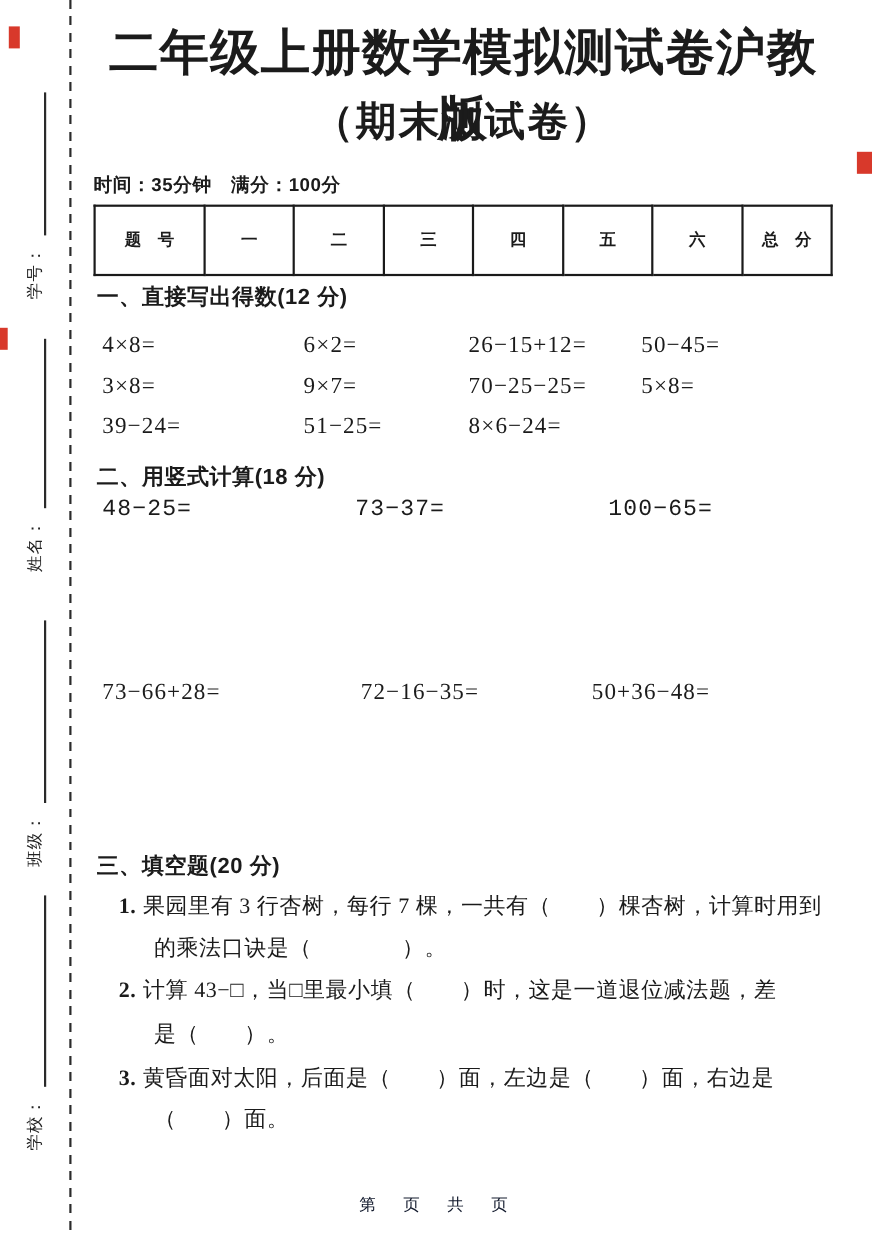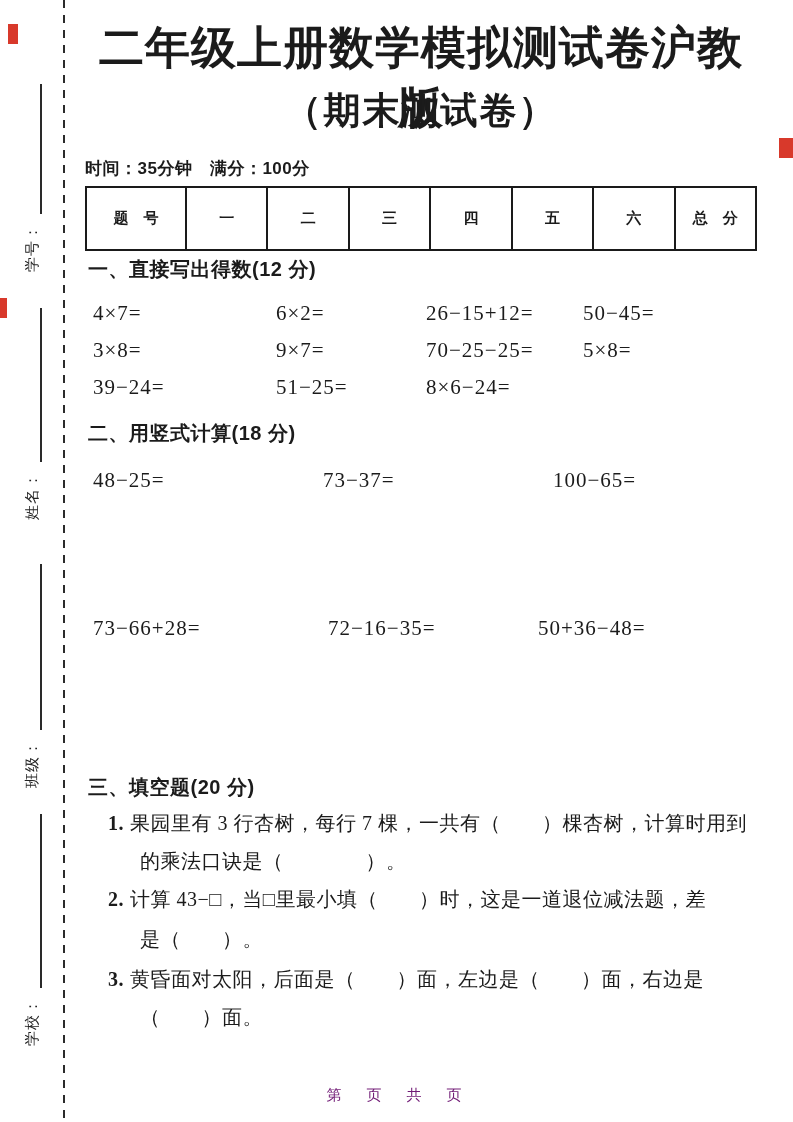--- a/index.html
+++ b/index.html
@@ -61,38 +61,38 @@
     position:absolute; left:88px; font-size:20px; font-weight:bold; letter-spacing:0.5px;text-align:center;
   }
   .h1 { top:256px; } .h2 { top:420px; } .h3 { top:774px; }
   
   .prob-grid {
     position:absolute; left:93px; width:664px; display:grid;
     font-family:"Liberation Serif","DejaVu Serif",serif;
     font-size:21px; letter-spacing:1px;
   }
   .g1 { top:301px; grid-template-columns:183px 150px 157px 1fr; grid-auto-rows:37px; }
-  .g2a { top:468px; grid-template-columns:230px 230px 1fr; grid-auto-rows:34px; }
+  .g2a { top:452px; grid-template-columns:230px 230px 1fr; grid-auto-rows:34px;font-family:Liberation Mono, monospace; }
   .g2b { top:616px; grid-template-columns:235px 210px 1fr; grid-auto-rows:34px; }
   .prob-grid span { display:block; }
   
   .i-line {
     position:absolute; left:85px; width:678px; font-size:20px;
     font-family:"Liberation Serif","DejaVu Serif",serif; letter-spacing:0.5px;
   }
   .i-num { display:inline-block; margin-left:23px; margin-right:6px;
            font-weight:bold; font-family:"Liberation Serif",serif; }
   .i-cont { padding-left:55px; }
   .i1a{top:810px;} .i1b{top:848px;}
   .i2a{top:886px;} .i2b{top:926px;}
   .i3a{top:966px;} .i3b{top:1004px;}
   
   .footer {
     position:absolute; left:0; top:1086px; width:793px; text-align:center;
-    font-size:15px; letter-spacing:5px; color:#701a75;
+    font-size:15px; letter-spacing:5px; color:#0f172a;
   }
 </style>
 </head>
 <body>
 
 <div class="page">
 
   <div class="dashed-line"></div>
 
   <div class="mark mark-tl"></div>
@@ -140,21 +140,21 @@
       <td>四</td>
       <td>五</td>
       <td>六</td>
       <td>总　分</td>
     </tr>
   </tbody>
     </table>
 
   <div class="sec-head h1">一、直接写出得数(12 分)</div>
   <div class="prob-grid g1">
-    <span>4×7=</span>
+    <span>4×8=</span>
     <span>6×2=</span>
     <span>26−15+12=</span>
     <span>50−45=</span>
     <span>3×8=</span>
     <span>9×7=</span>
     <span>70−25−25=</span>
     <span>5×8=</span>
     <span>39−24=</span>
     <span>51−25=</span>
     <span>8×6−24=</span>

